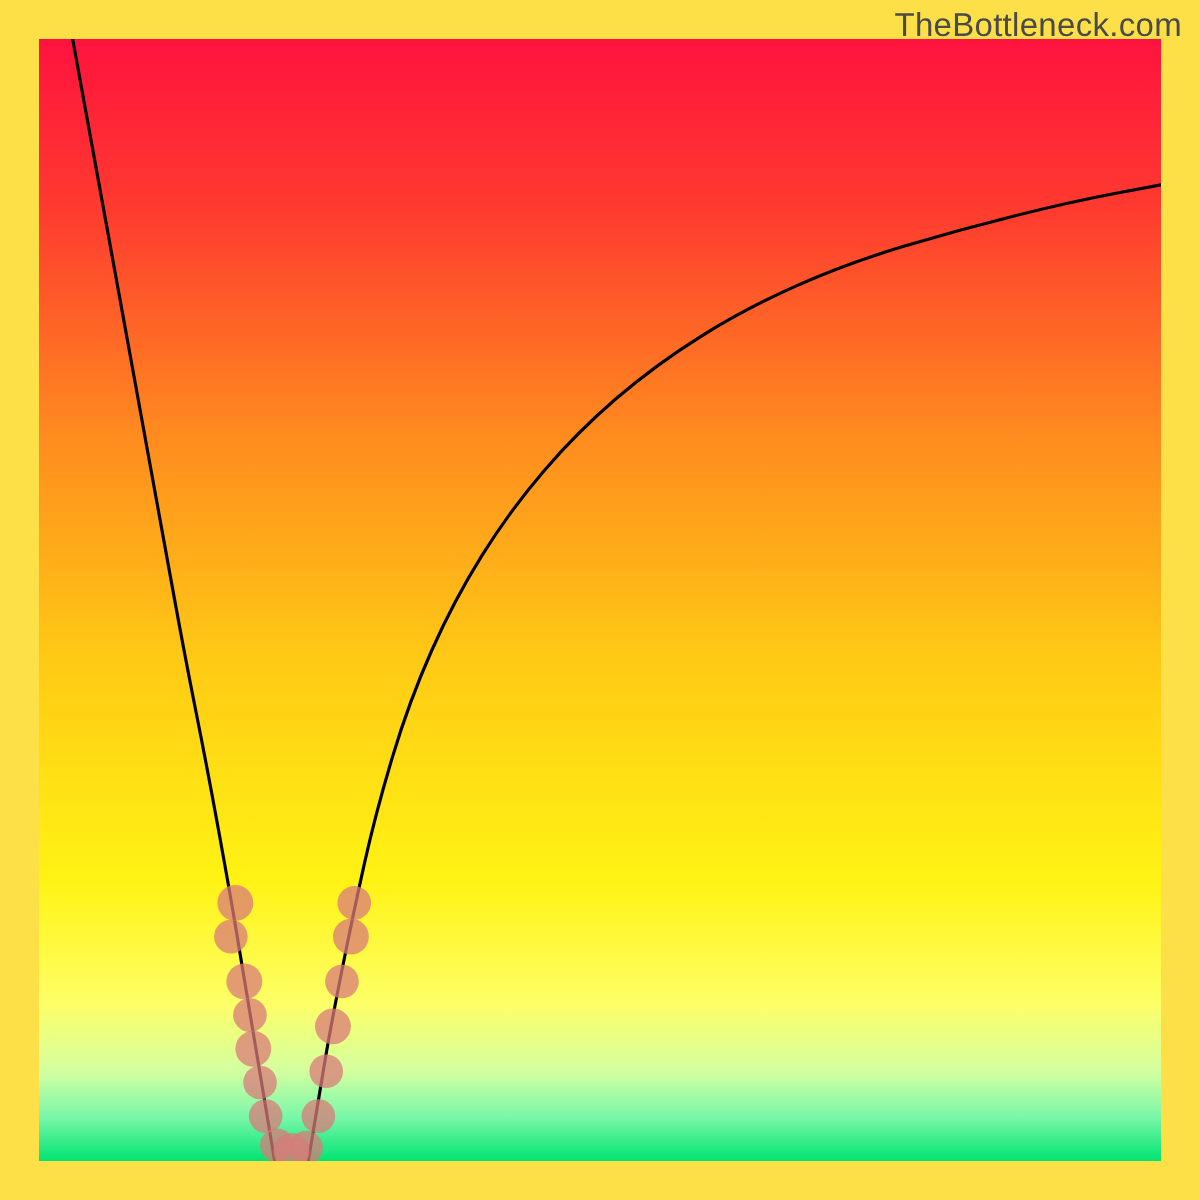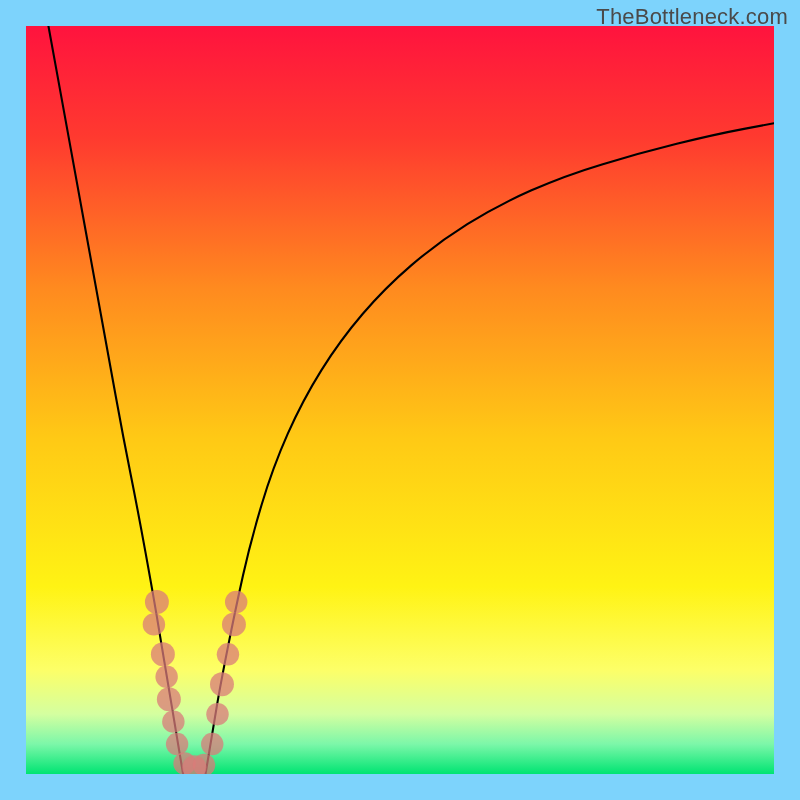--- a/index.html
+++ b/index.html
@@ -9,21 +9,21 @@
     height: 800px;
     overflow: hidden;
     background: #000;
     font-family: Arial, Helvetica, sans-serif;
   }
   .frame {
     position: absolute;
     left: 0; top: 0;
     width: 800px;
     height: 800px;
-    background: #7dd3fc;
+    background: #fde047;
   }
   .plot-area {
     position: absolute;
     left: 26px;
     top: 26px;
     width: 748px;
     height: 748px;
     overflow: hidden;
   }
   .gradient {

